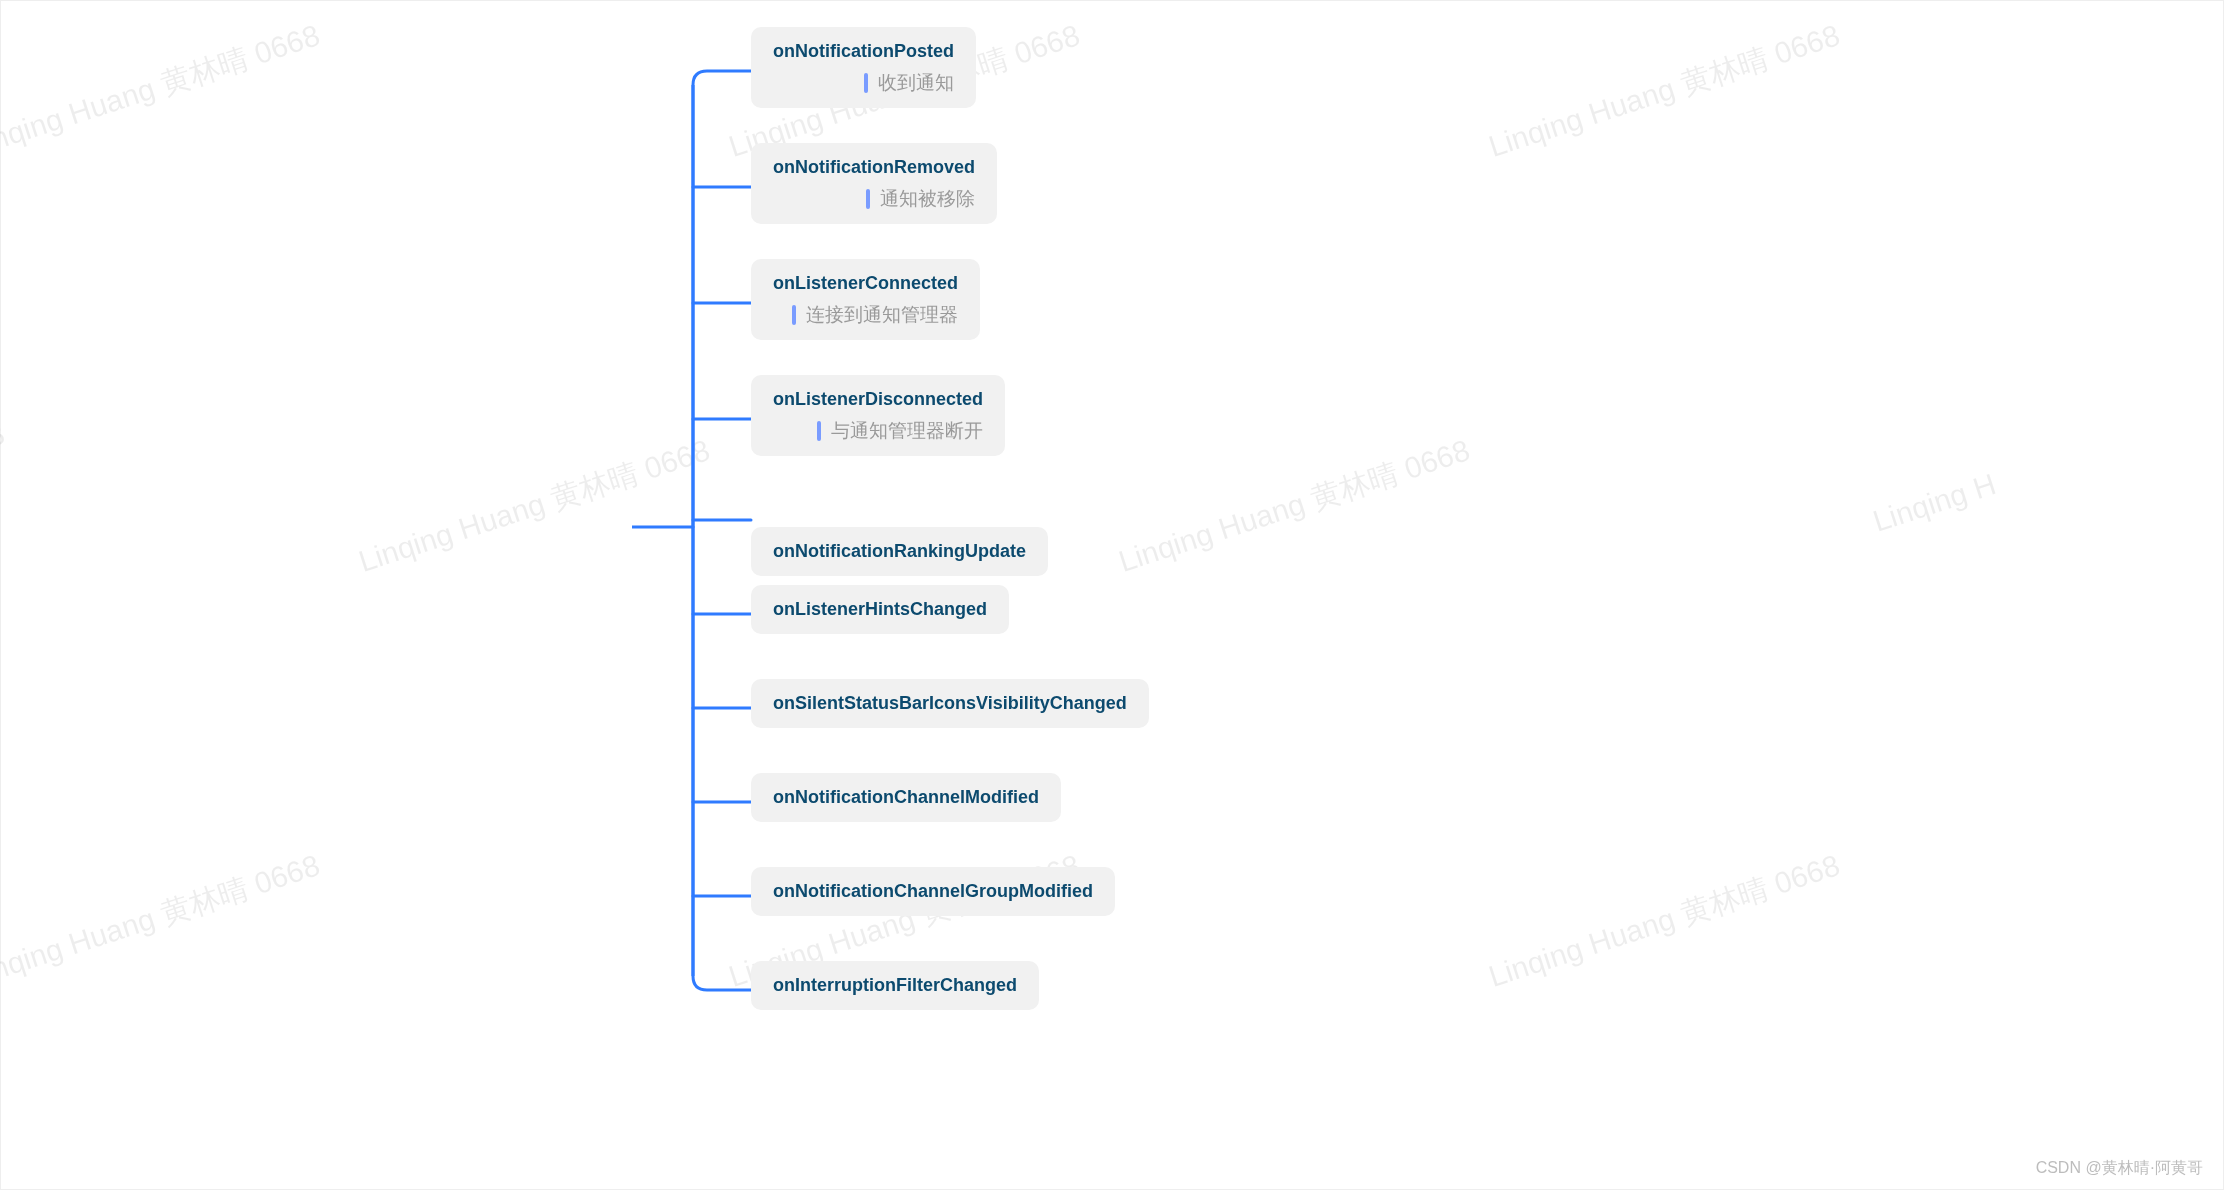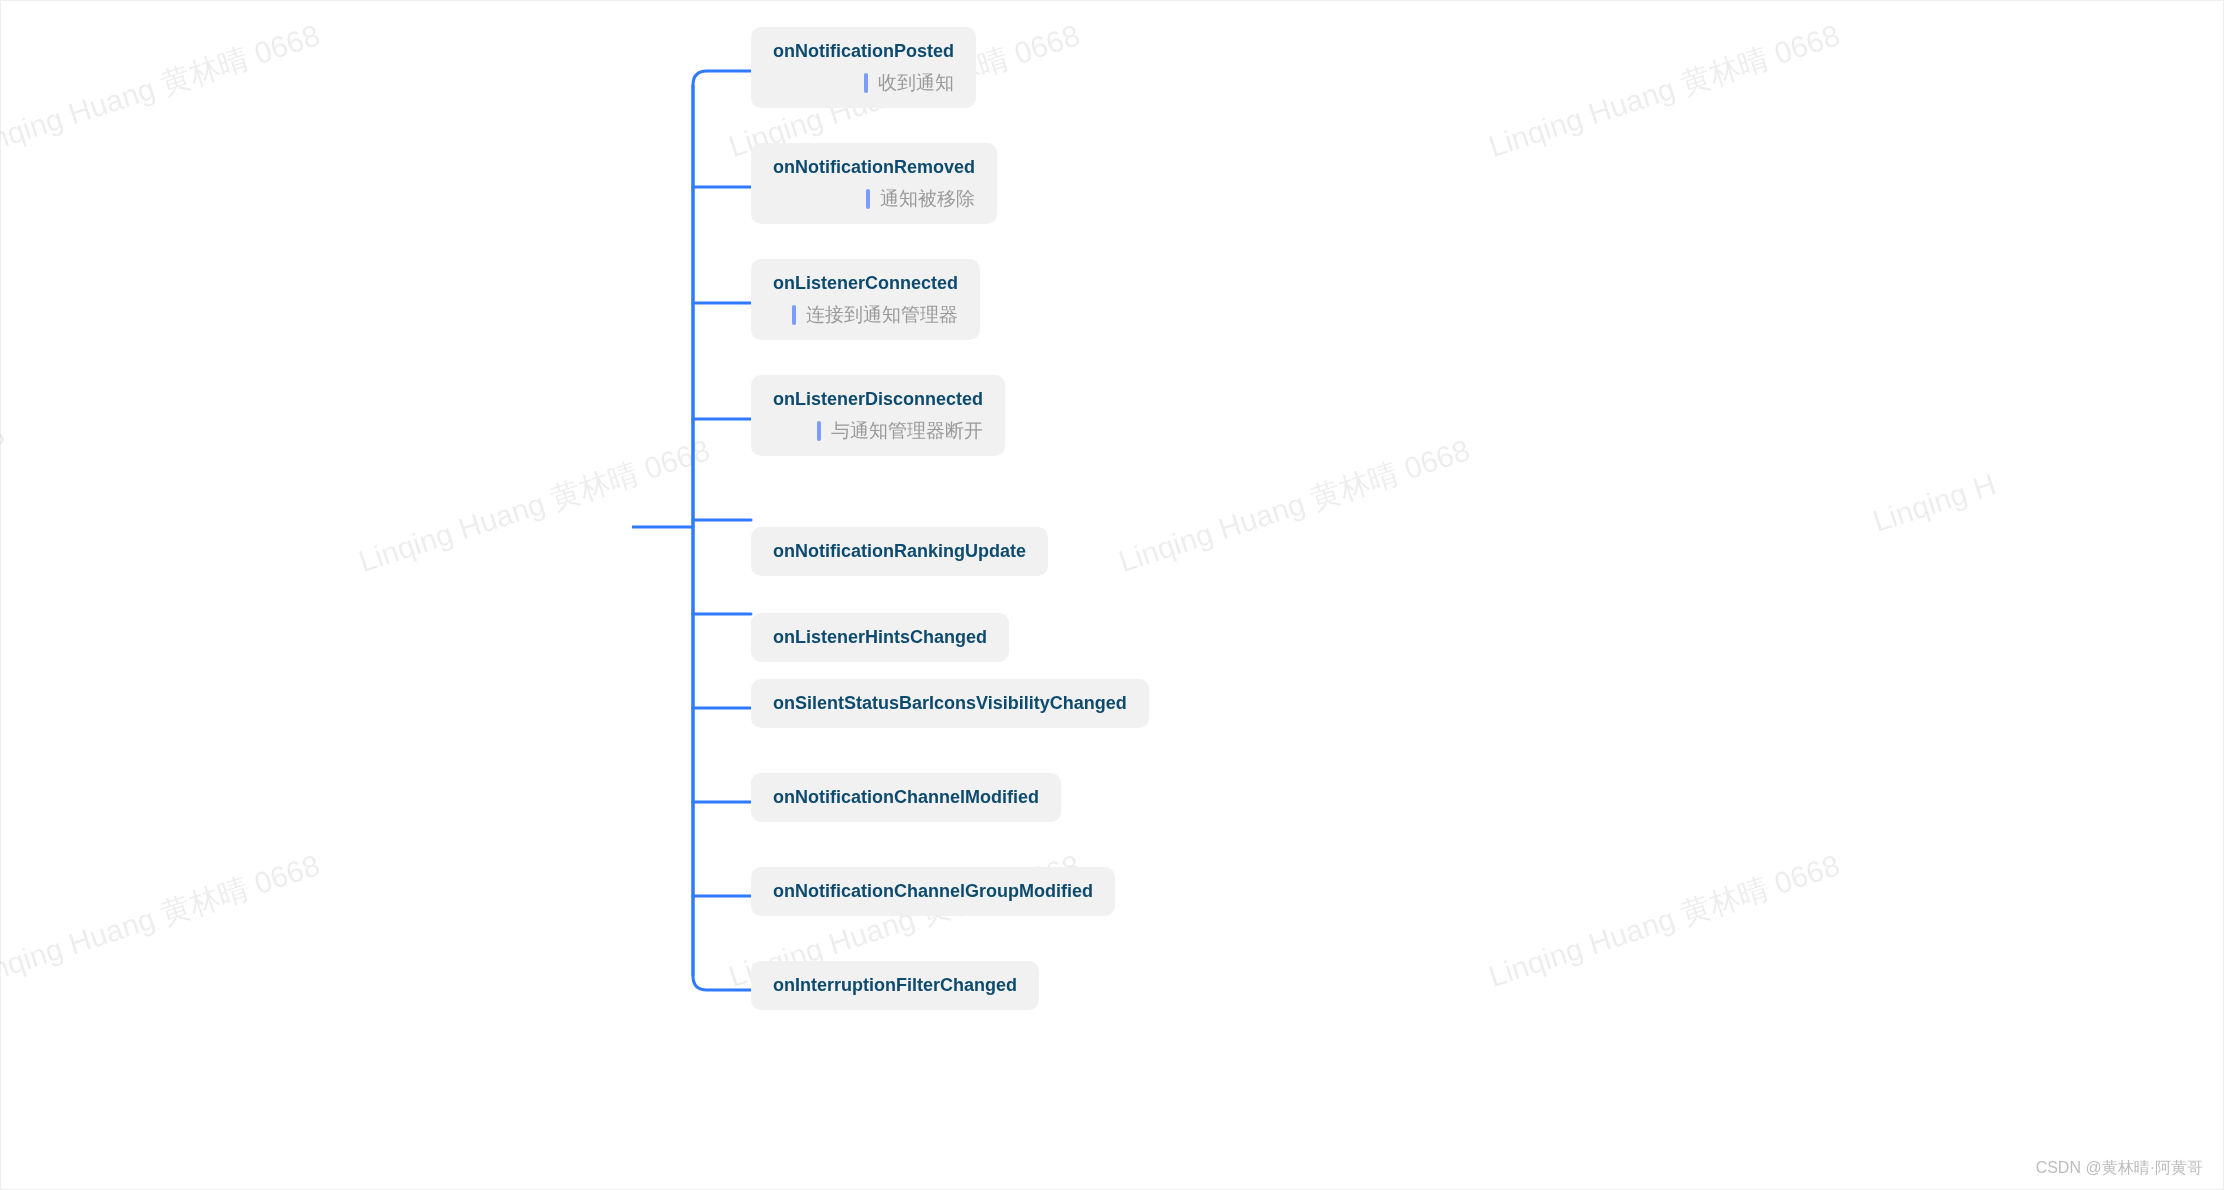--- a/index.html
+++ b/index.html
@@ -143,21 +143,21 @@
       <div class="child-node with-desc" style="left: 750px; top: 374px;">
         <div class="child-title">onListenerDisconnected</div>
         <div class="child-desc">
           <div class="desc-bar"></div>
           <div class="desc-text">与通知管理器断开</div>
         </div>
       </div>
       <div class="child-node" style="left: 750px; top: 490px; margin-top: 36px;">
         <div class="child-title">onNotificationRankingUpdate</div>
       </div>
-      <div class="child-node" style="left: 750px; top: 584px; margin-top: 28px;">
+      <div class="child-node" style="left: 750px; top: 584px;">
         <div class="child-title">onListenerHintsChanged</div>
       </div>
       <div class="child-node" style="left: 750px; top: 678px;">
         <div class="child-title">onSilentStatusBarIconsVisibilityChanged</div>
       </div>
       <div class="child-node" style="left: 750px; top: 772px;">
         <div class="child-title">onNotificationChannelModified</div>
       </div>
       <div class="child-node" style="left: 750px; top: 866px;">
         <div class="child-title">onNotificationChannelGroupModified</div>

